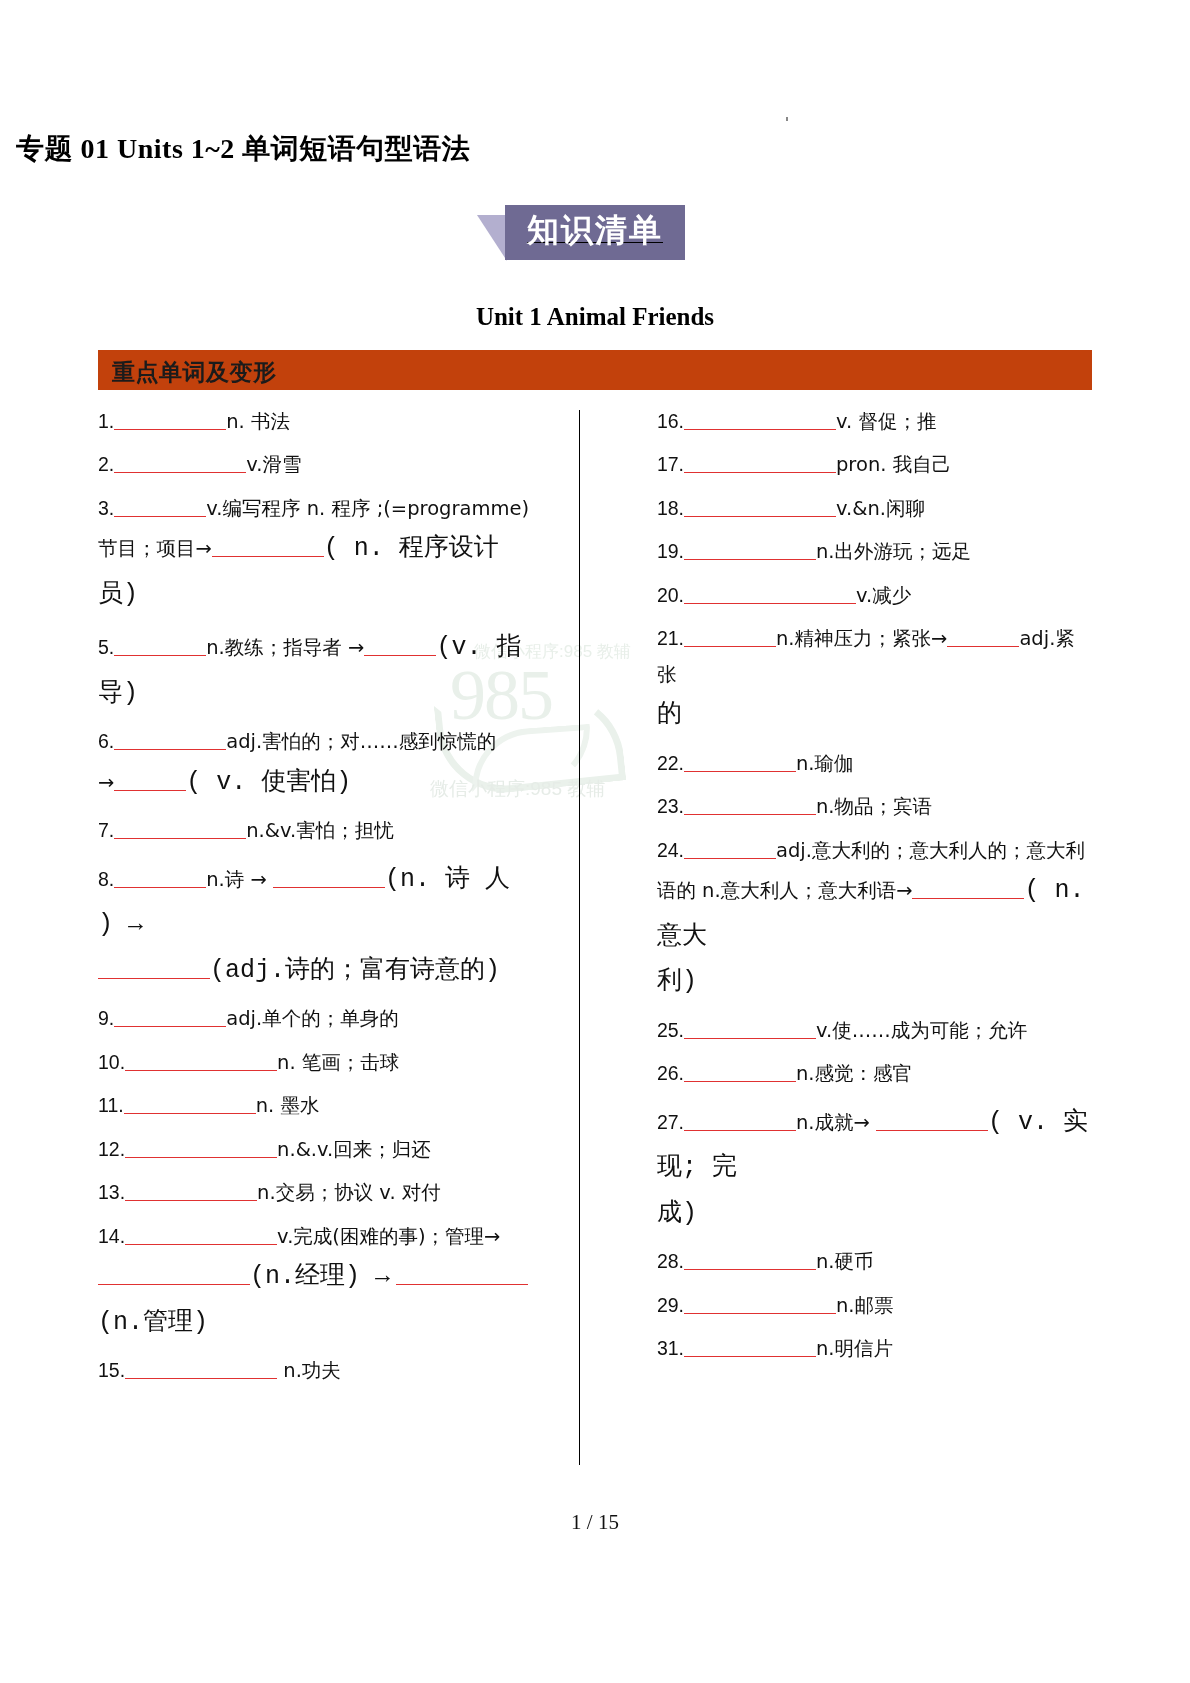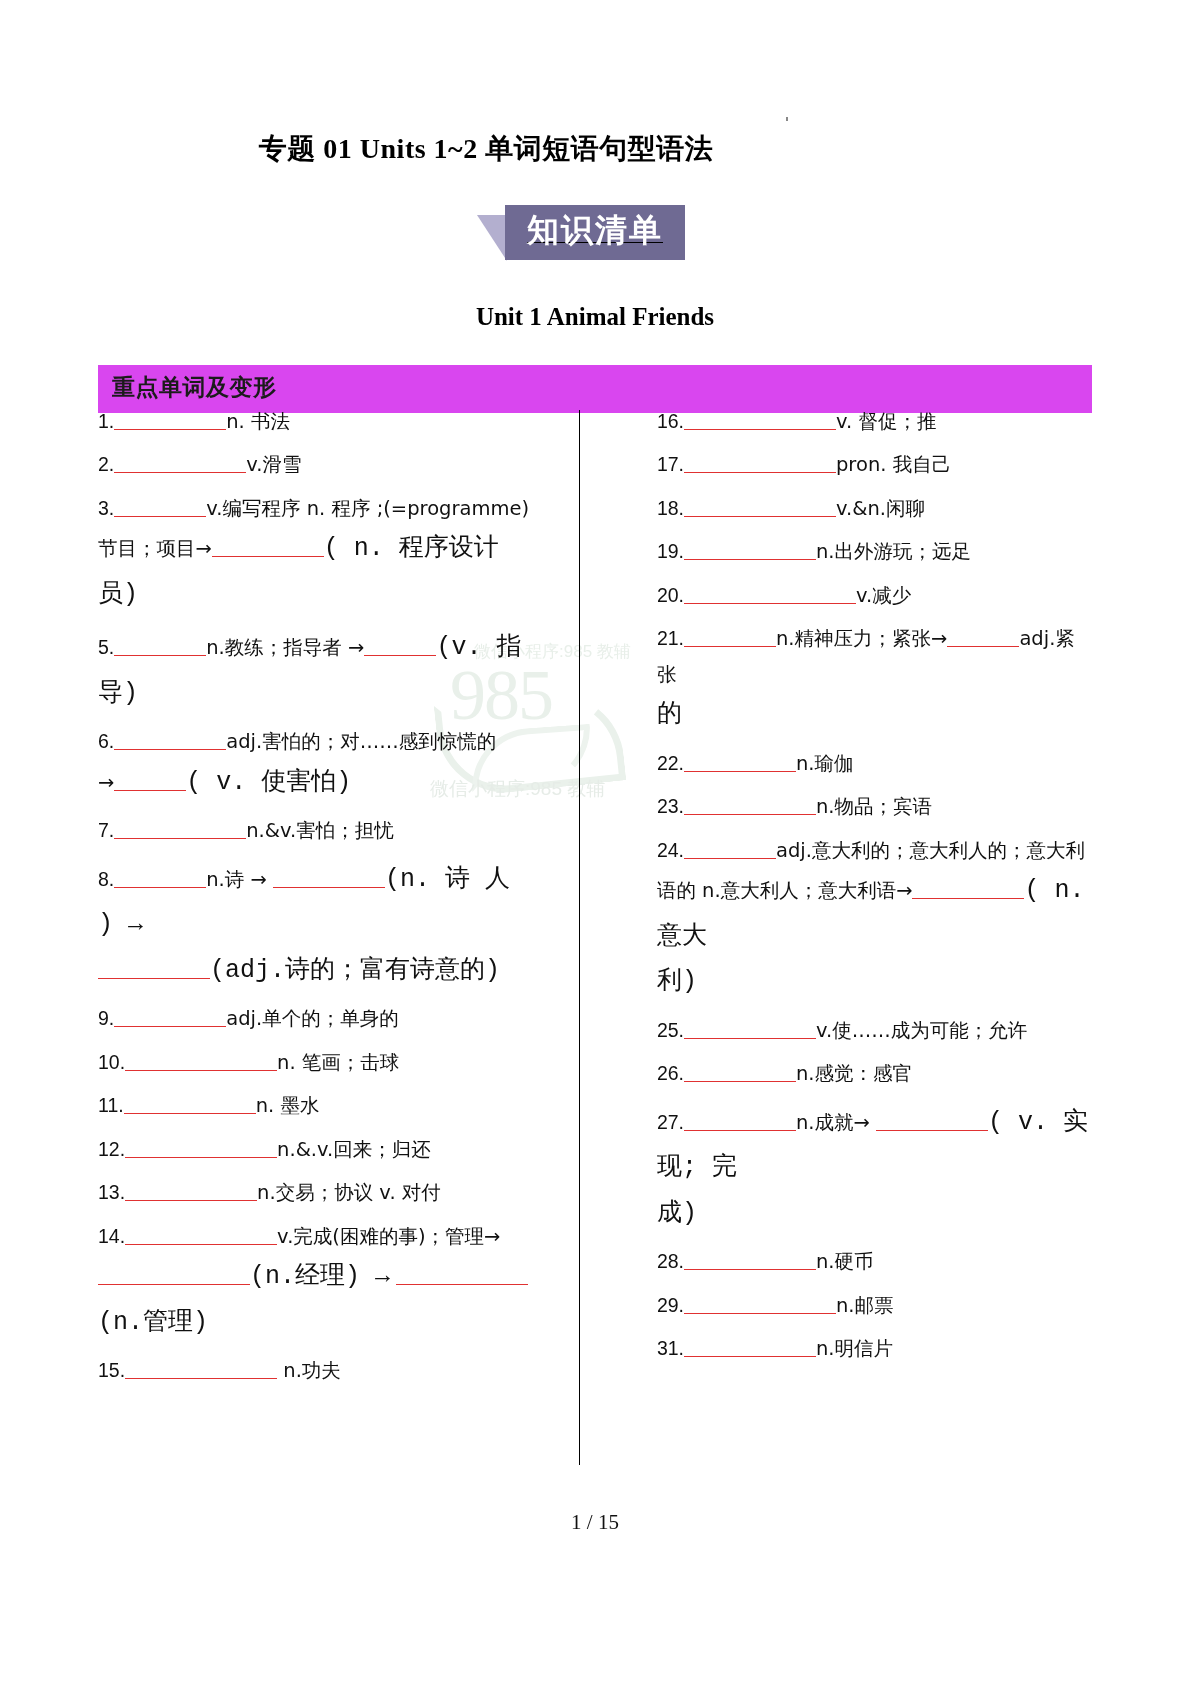--- a/index.html
+++ b/index.html
@@ -81,23 +81,22 @@
     border: 6px solid #edf3ee;
     border-radius: 60px 0 60px 0;
     border-bottom-color: transparent;
     transform: rotate(-4deg);
   }
 
   
   .doc-title {
     position: absolute;
     top: 130px;
-    left: 0;
+    left: 16px;
     width: 972px;
-    text-align: center;
     font-family: "Liberation Serif", serif;
     font-weight: bold;
     font-size: 28px;
     letter-spacing: 0.5px;
     z-index: 2;
   }
   .doc-title .cn {
     font-family: "DejaVu Sans", sans-serif;
     font-weight: bold;
   }
@@ -162,24 +161,23 @@
     font-size: 25px;
     z-index: 2;
   }
 
   
   .section-bar {
     position: absolute;
     top: 350px;
     left: 98px;
     width: 994px;
-    height: 48px;
-    background: #d946ef;
-    z-index: 2;
-    margin-top: 15px;
+    height: 40px;
+    background: #c2410c;
+    z-index: 2;
   }
   .section-bar .label {
     position: absolute;
     left: 14px;
     top: 7px;
     font-family: "DejaVu Sans", sans-serif;
     font-size: 23px;
     font-weight: bold;
     color: #1b1b1b;
     letter-spacing: 0.5px;

